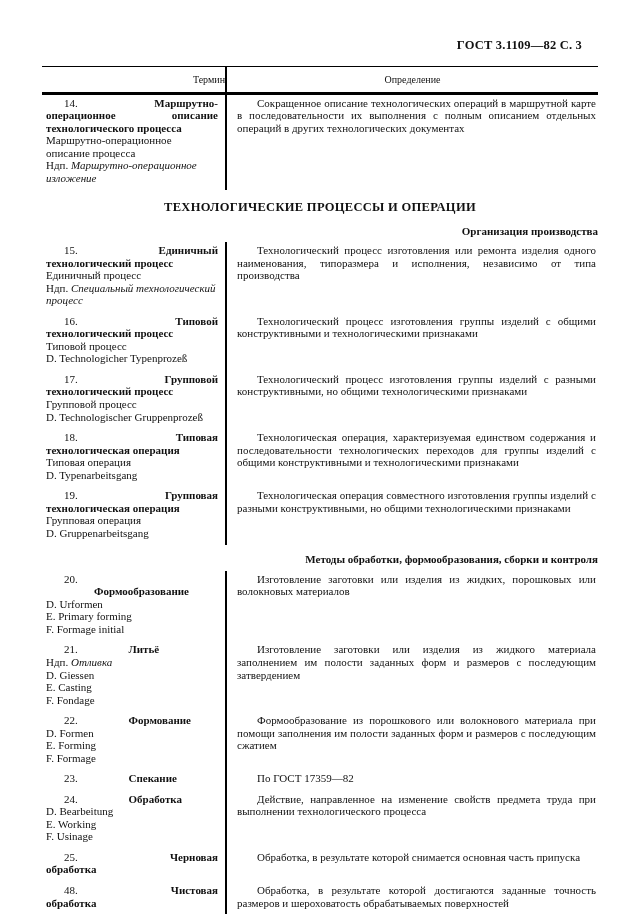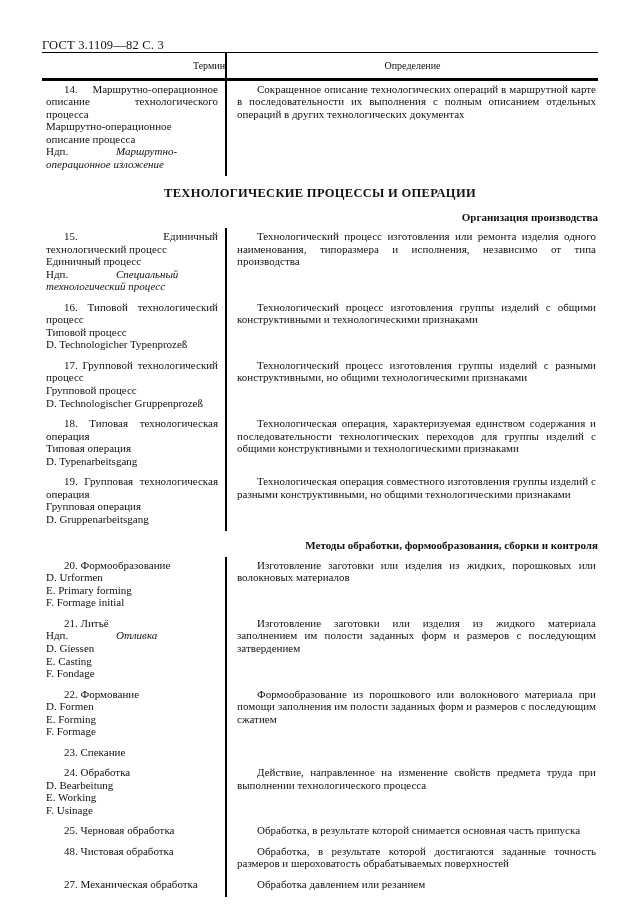--- a/index.html
+++ b/index.html
@@ -14,24 +14,25 @@
     box-sizing: border-box;
     width: 630px;
     height: 914px;
     padding: 38px 32px 0 42px;
     font-family: "Liberation Serif", "DejaVu Serif", serif;
     color: #111;
     font-size: 11px;
     line-height: 1.14;
   }
   .doc-header {
-    font-weight: normal;
+    text-align: right;
+    font-weight: bold;
     font-size: 12.5px;
     padding-right: 16px;
-    margin-bottom: 0;
+    margin-bottom: 14px;
     letter-spacing: 0.2px;
   }
   .tbl {
     border-top: 1.5px solid #000;
     width: 556px;
   }
   .tbl-head {
     display: flex;
     border-bottom: 3px solid #000;
     font-size: 10px;
@@ -57,23 +58,23 @@
   }
   .cell-def {
     flex: 1;
     padding: 2px 2px 6px 10px;
   }
   .row p, .cell-def p { margin: 0; }
   .term-main {
     text-align: justify;
     text-indent: 18px;
   }
-  .term-main b { font-weight: normal; }
+  .term-main b { font-weight: bold; margin-left: 48px; }
   .term-syn { margin-left: 44px; }
-  .term-syn i { font-style: italic; margin-left: 45px; }
+  .term-syn i { font-style: italic; }
   .def-text {
     text-align: justify;
     text-indent: 20px;
     font-family: Liberation Serif, serif;
   }
   .heading {
     text-align: center;
     font-weight: bold;
     font-size: 12.5px;
     padding: 10px 0 2px;
@@ -192,20 +193,23 @@
             <p class="term-syn">F. Formage</p>
           </div>
           <div class="cell-def">
             <p class="def-text">Формообразование из порошкового или волокнового материала при помощи заполнения им полости заданных форм и размеров с последующим сжатием</p>
           </div>
         </div>
         <div class="row">
           <div class="cell-term">
             <p class="term-main"><span>23. </span><b>Спекание</b></p>
           </div>
+          <div class="cell-def">
+            <p class="def-text">По ГОСТ 17359—82</p>
+          </div>
         </div>
         <div class="row">
           <div class="cell-term">
             <p class="term-main"><span>24. </span><b>Обработка</b></p>
             <p class="term-syn">D. Bearbeitung</p>
             <p class="term-syn">E. Working</p>
             <p class="term-syn">F. Usinage</p>
           </div>
           <div class="cell-def">
             <p class="def-text">Действие, направленное на изменение свойств предмета труда при выполнении технологического процесса</p>

